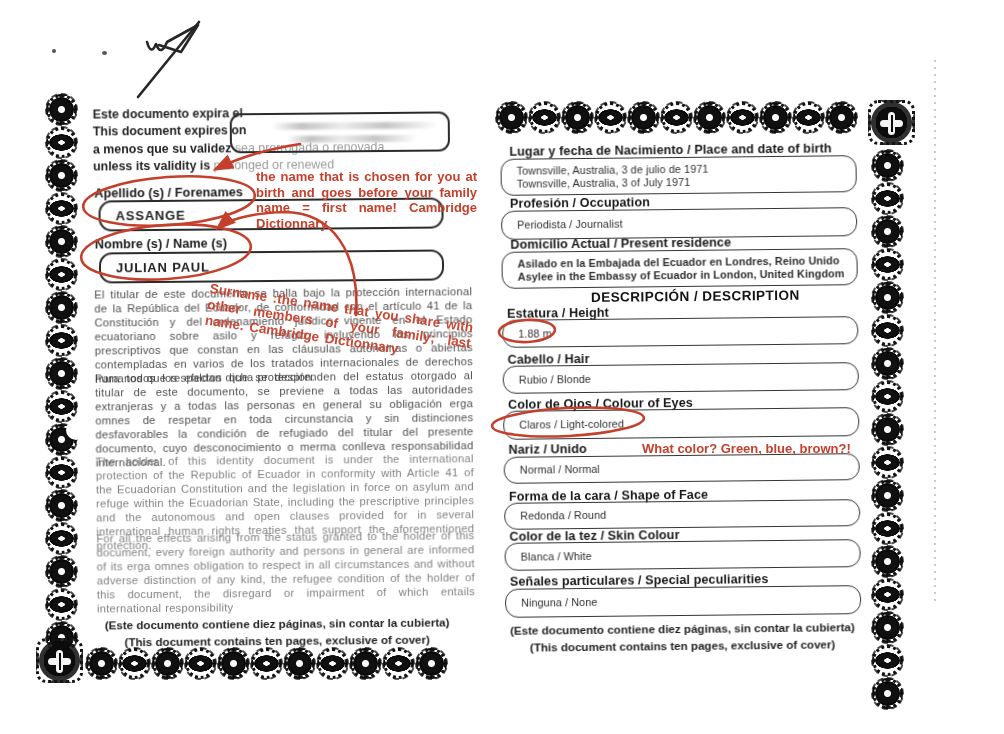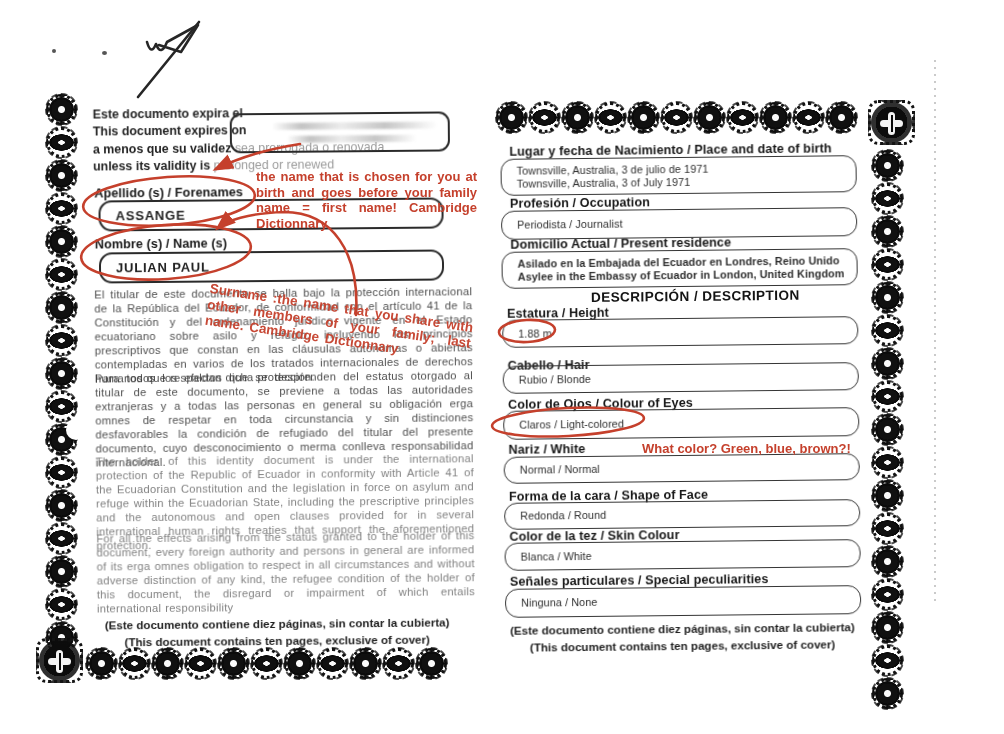--- a/index.html
+++ b/index.html
@@ -196,31 +196,31 @@
     <span class="rval" style="font-weight:bold;">Asylee in the Embassy of Ecuador in London, United Kingdom</span>
   </div>
 
   <span class="sectitle" style="left:592px;top:289px;">DESCRIPCIÓN / DESCRIPTION</span>
 
   <span class="lbl" style="left:508px;top:305px;">Estatura / Height</span>
   <div class="vbox lightline" style="left:503px;top:318px;width:356px;height:28px;">
     <span class="rval">1.88 m</span>
   </div>
 
-  <span class="lbl" style="left:508px;top:351px;margin-top:6px;">Cabello / Hair</span>
+  <span class="lbl" style="left:508px;top:351px;">Cabello / Hair</span>
   <div class="vbox lightline" style="left:503px;top:364px;width:356px;height:28px;">
     <span class="rval">Rubio  /  Blonde</span>
   </div>
 
   <span class="lbl" style="left:508px;top:396px;">Color de Ojos / Colour of Eyes</span>
   <div class="vbox lightline" style="left:503px;top:409px;width:356px;height:29px;">
     <span class="rval">Claros  / Light-colored</span>
   </div>
 
-  <span class="lbl" style="left:508px;top:441px;">Nariz / White</span>
+  <span class="lbl" style="left:508px;top:441px;">Nariz / Unido</span>
   <div class="vbox lightline" style="left:503px;top:455px;width:356px;height:27px;">
     <span class="rval">Normal  /  Normal</span>
   </div>
 
   <span class="lbl" style="left:508px;top:488px;">Forma de la cara / Shape of Face</span>
   <div class="vbox lightline" style="left:503px;top:501px;width:356px;height:27px;">
     <span class="rval">Redonda  /  Round</span>
   </div>
 
   <span class="lbl" style="left:508px;top:528px;">Color de la tez / Skin Colour</span>

